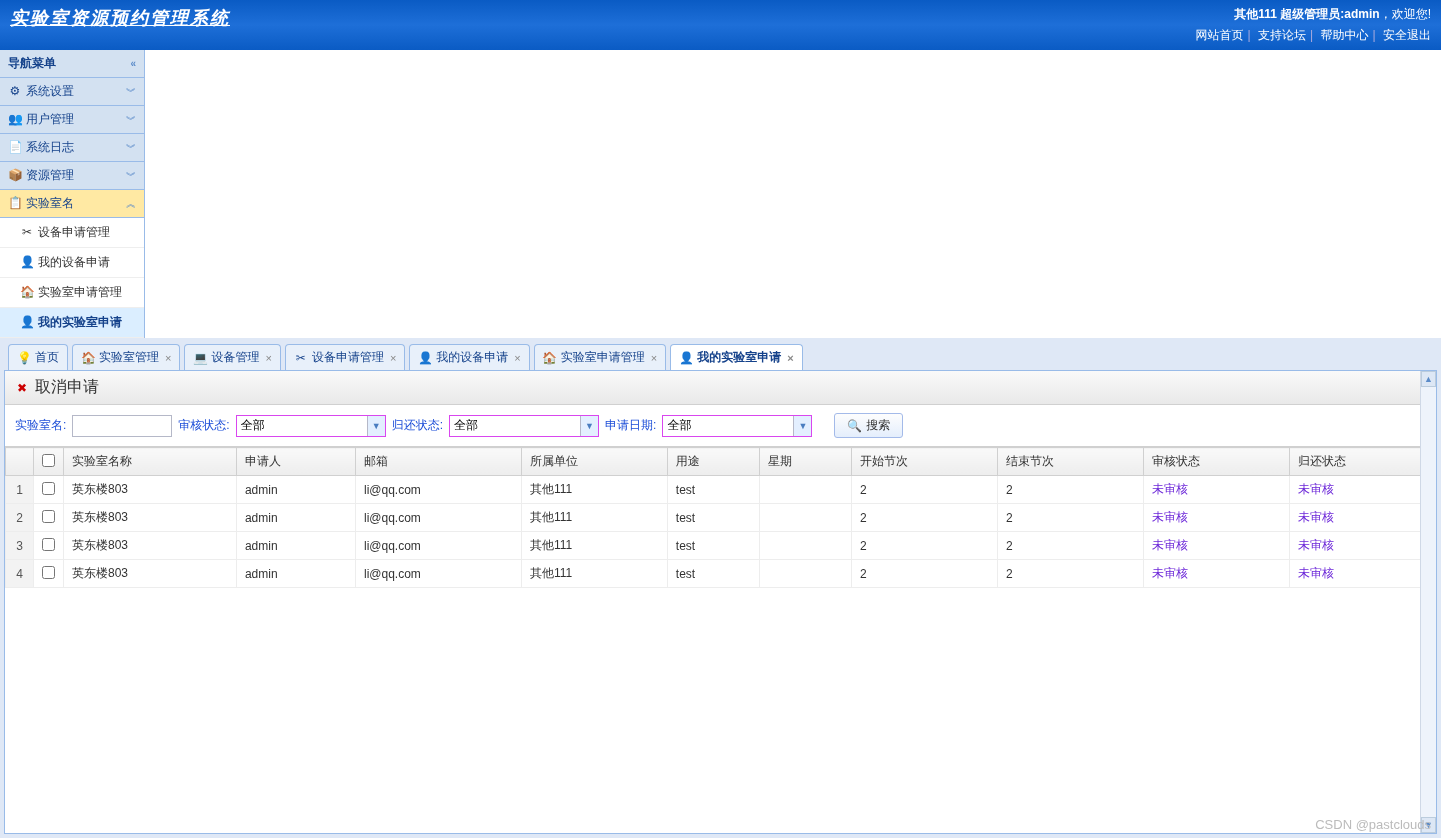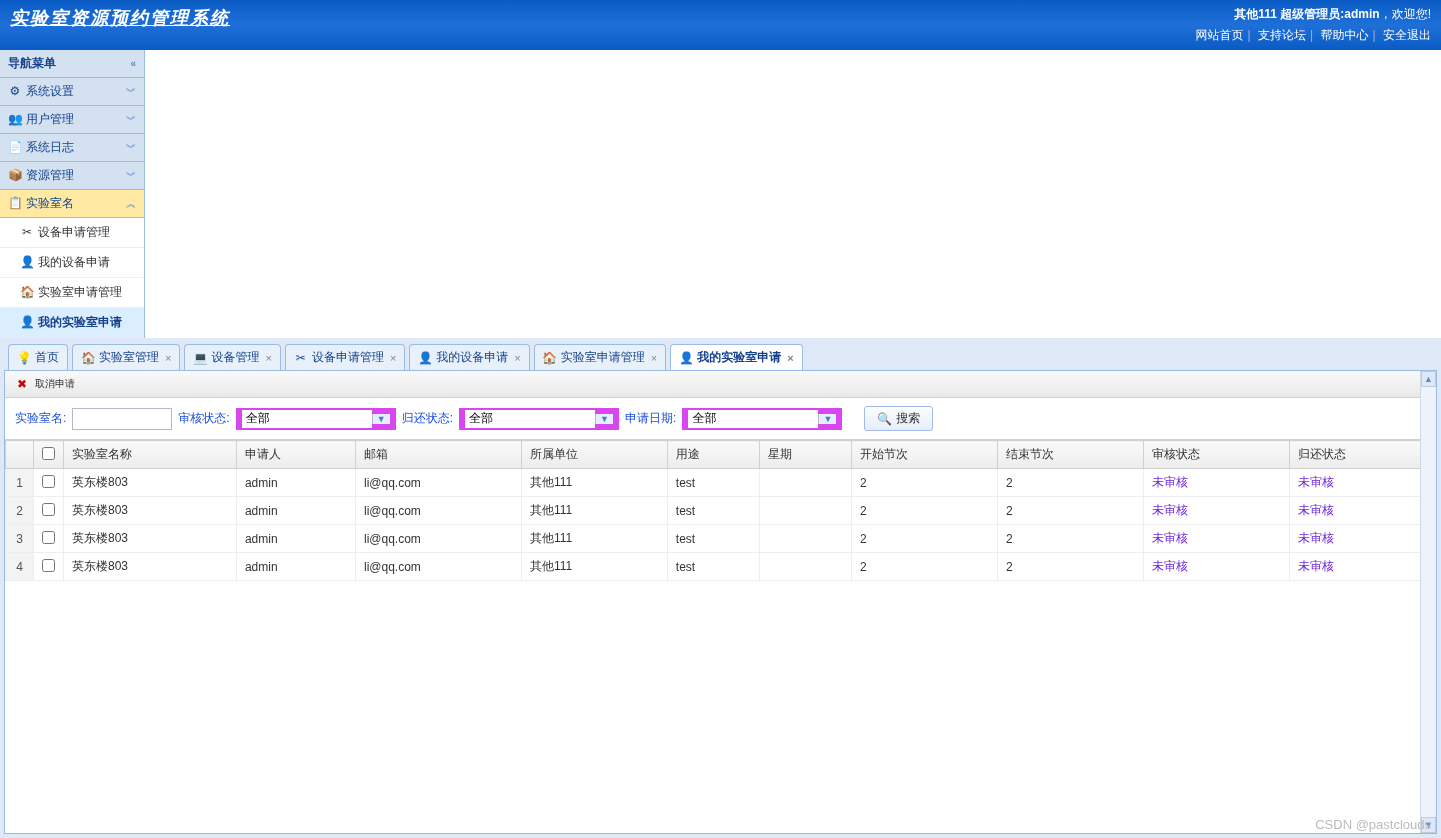--- a/index.html
+++ b/index.html
@@ -21,25 +21,25 @@
 .nav-item { padding: 6px 8px 6px 20px; cursor: pointer; border-bottom: 1px solid #eee; color: #333; }
 .nav-item.selected { background: #dbeeff; color: #15428b; font-weight: bold; }
 .nav-item .icn { margin-right: 4px; }
 .main { flex: 1; display: flex; flex-direction: column; background: #dfe8f6; padding: 4px; }
 .tabs { display: flex; gap: 4px; padding: 2px 4px 0 4px; }
 .tab { background: #e8f0fa; border: 1px solid #99bbe8; border-bottom: none; border-radius: 4px 4px 0 0; padding: 4px 8px; display: flex; align-items: center; gap: 4px; cursor: pointer; color: #15428b; font-size: 12px; }
 .tab.active { background: #fff; font-weight: bold; }
 .tab .close { color: #888; font-size: 11px; margin-left: 2px; }
 .content { flex: 1; background: #fff; border: 1px solid #99bbe8; display: flex; flex-direction: column; position: relative; }
 .toolbar { padding: 6px 10px; border-bottom: 1px solid #d0d0d0; background: linear-gradient(#f9f9f9,#e9e9e9); display: flex; align-items: center; gap: 6px; }
-.toolbar .txt { font-size: 10px; }
+.toolbar .txt { font-size: 16px; }
 .filter-bar { padding: 8px 10px; display: flex; align-items: center; gap: 6px; border-bottom: 1px solid #d0d0d0; }
 .filter-bar label { color: #1d4ed8; }
 .filter-bar input.txtin { border: 1px solid #b5b8c8; height: 22px; padding: 2px 4px; width: 100px; }
-.combo { display: inline-flex; align-items: center; border: 6px solid #d946ef; height: 22px; background: #fff; }
+.combo { display: inline-flex; align-items: center; border: 1px solid #d946ef; height: 22px; background: #fff; }
 .combo input { border: none; outline: none; padding: 2px 4px; width: 130px; font-size: 12px; }
 .combo .arrow { width: 18px; height: 100%; background: #e3efff; border-left: 1px solid #b5b8c8; display: flex; align-items: center; justify-content: center; color: #4a7dc0; font-size: 9px; }
 .btn { border: 1px solid #a3bae9; background: linear-gradient(#fdfdfd,#e4eefc); border-radius: 3px; padding: 3px 12px; cursor: pointer; display: inline-flex; align-items: center; gap: 4px; color: #333; }
 .grid { flex: 1; overflow: auto; }
 .grid table { width: 100%; border-collapse: collapse; }
 .grid th { background: linear-gradient(#f9f9f9,#ededed); border: 1px solid #d0d0d0; padding: 5px 8px; text-align: left; font-weight: normal; color: #333; font-size: 12px; }
 .grid td { border: 1px solid #ededed; padding: 5px 8px; font-size: 12px; }
 .grid td.rownum { background: #f3f3f3; text-align: center; width: 28px; color: #555; }
 .grid td.chk, .grid th.chk { width: 28px; text-align: center; }
 .green { color: #6d28d9; }

